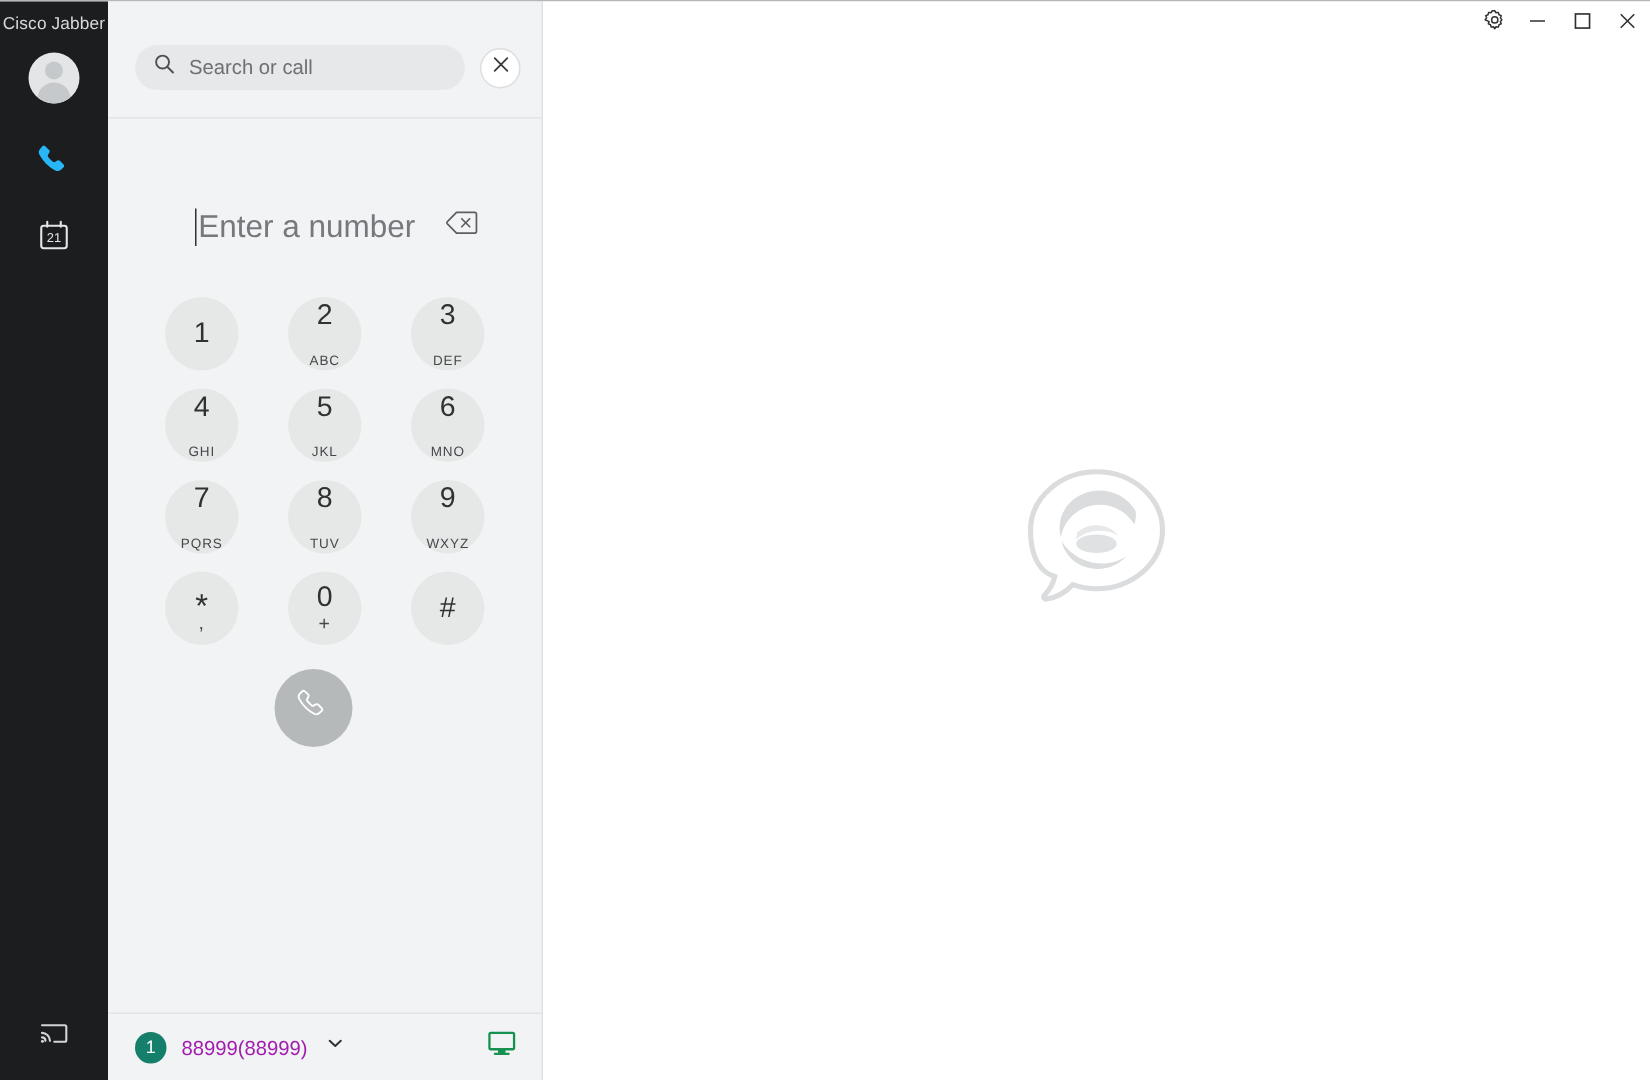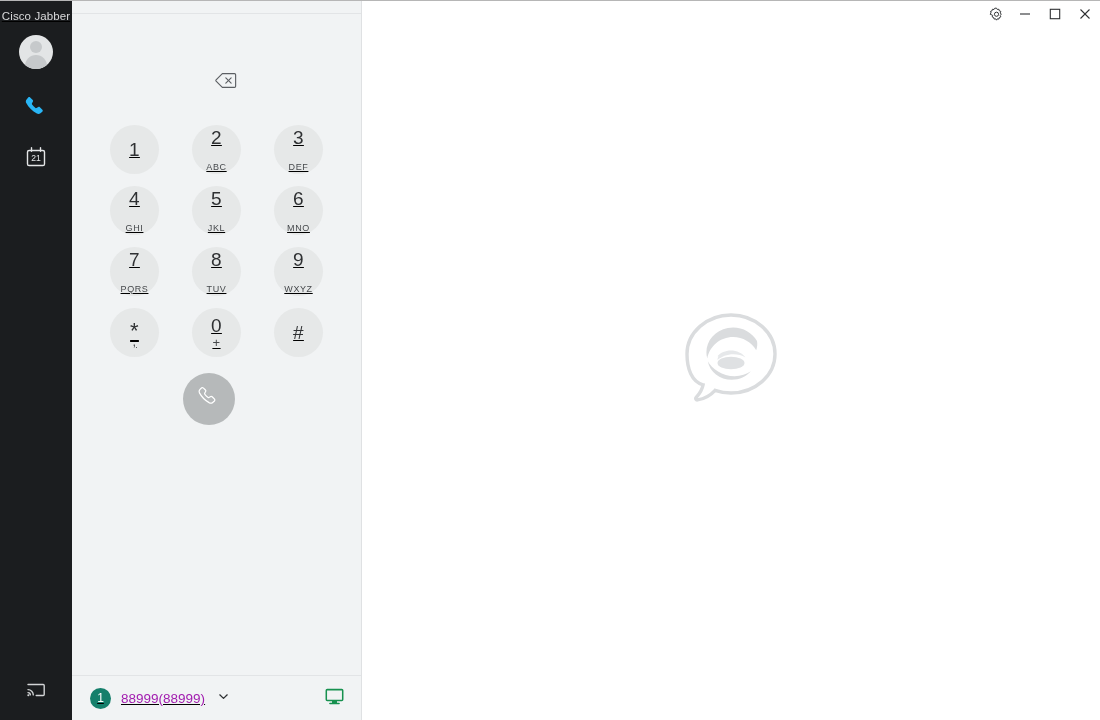--- a/index.html
+++ b/index.html
@@ -12,21 +12,20 @@
     background: #ffffff;
   }
 
   .app {
     position: relative;
     width: 1100px;
     height: 720px;
     display: flex;
     background: #ffffff;
     border-top: 1px solid #b6b6b6;
-    text-decoration: underline;
   }
 
   
   .rail {
     width: 72px;
     height: 100%;
     background: #1b1d1f;
     position: relative;
     flex: 0 0 72px;
     display: flex;
@@ -347,26 +346,49 @@
           <path d="M4 11.6c2.9 0 5.3 2.4 5.3 5.3" fill="none" stroke="#d2d4d5" stroke-width="1.4" stroke-linecap="round"></path>
           <path d="M4 14.6c1.3 0 2.3 1 2.3 2.3" fill="none" stroke="#d2d4d5" stroke-width="1.4" stroke-linecap="round"></path>
           <circle cx="4.3" cy="17.2" r="1" fill="#d2d4d5"></circle>
         </svg>
       </span>
     </div>
   </div>
 
   <div class="panel">
 
+    <div class="search-row">
+      <div class="search-box">
+        <span>
+          <svg width="15" height="15" viewBox="0 0 16 16">
+            <circle cx="6.8" cy="6.8" r="4.6" fill="none" stroke="#4d5054" stroke-width="1.35"></circle>
+            <line x1="10.3" y1="10.3" x2="14.2" y2="14.2" stroke="#4d5054" stroke-width="1.35" stroke-linecap="round"></line>
+          </svg>
+        </span>
+        <span class="ph">Search or call</span>
+      </div>
+      <div class="close-circle">
+        <span>
+          <svg width="14" height="14" viewBox="0 0 16 16">
+            <line x1="3.2" y1="3.2" x2="12.8" y2="12.8" stroke="#3a3d40" stroke-width="1.4" stroke-linecap="round"></line>
+            <line x1="12.8" y1="3.2" x2="3.2" y2="12.8" stroke="#3a3d40" stroke-width="1.4" stroke-linecap="round"></line>
+          </svg>
+        </span>
+      </div>
+    </div>
 
     <div class="panel-divider"></div>
 
     <div class="dial-area">
 
       <div class="number-row">
+        <div class="number-field">
+          <span class="caret"></span>
+          <span class="number-text">Enter a number</span>
+        </div>
         <div class="backspace">
           <span>
             <svg width="22" height="17" viewBox="0 0 24 18">
               <path d="M8 1.5h13.3c.7 0 1.2.6 1.2 1.3v12.4c0 .7-.5 1.3-1.2 1.3H8L1.2 9.6a.9.9 0 0 1 0-1.2L8 1.5z" fill="none" stroke="#5c5f63" stroke-width="1.25" stroke-linejoin="round"></path>
               <line x1="11.8" y1="6.1" x2="17.6" y2="11.9" stroke="#5c5f63" stroke-width="1.25" stroke-linecap="round"></line>
               <line x1="17.6" y1="6.1" x2="11.8" y2="11.9" stroke="#5c5f63" stroke-width="1.25" stroke-linecap="round"></line>
             </svg>
           </span>
         </div>
       </div>

